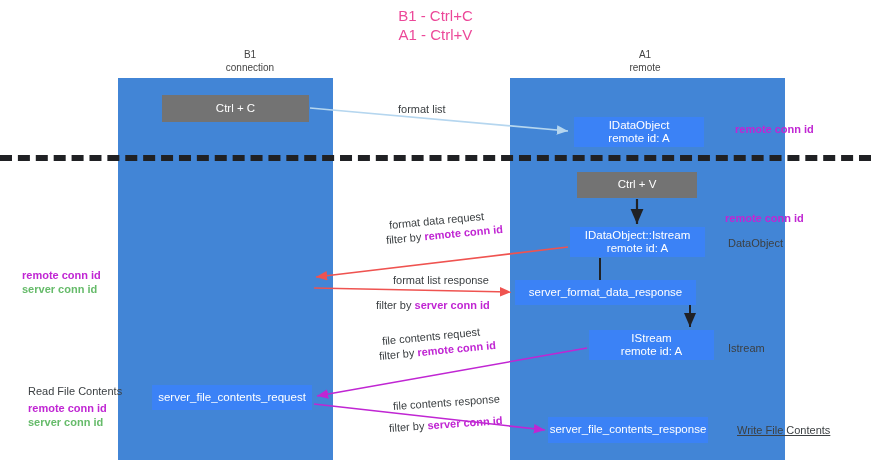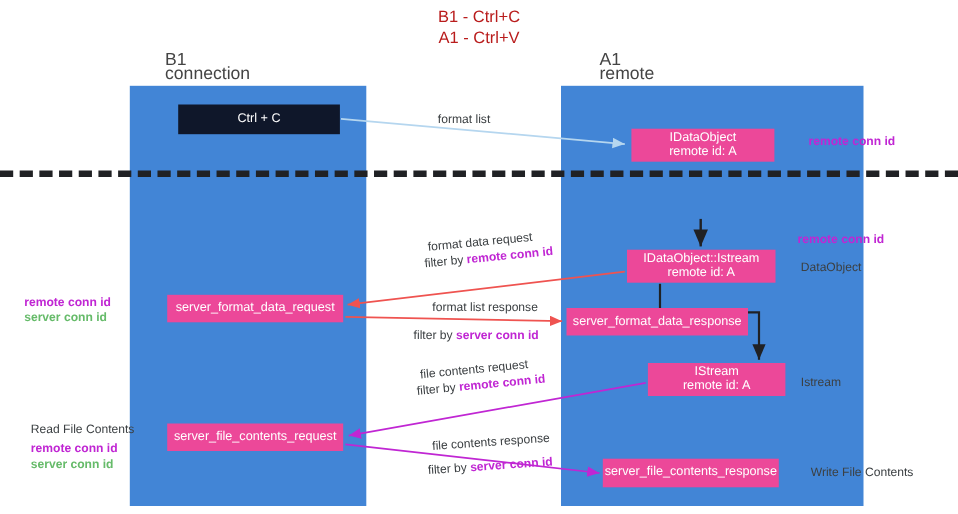--- a/index.html
+++ b/index.html
@@ -12,27 +12,27 @@
     color:#3c4043;
   }
   #stage{position:absolute;inset:0;}
   .abs{position:absolute;}
 
   
   #title{
     left:0;top:6px;width:871px;
     text-align:center;
     font-size:15px;line-height:19px;
-    color:#b91c1c;
+    color:#ec4899;
     white-space:pre-line;
   }
 
   
   .col-head{
-    font-size:16px;line-height:13px;
+    text-align:center;font-size:10px;line-height:13px;
     color:#444;white-space:pre-line;
   }
   #head-b1{left:150px;top:48px;width:200px;}
   #head-a1{left:545px;top:48px;width:200px;}
 
   
   .lane{background:#4285d6;}
   #lane-b1{left:118px;top:78px;width:215px;height:382px;}
   #lane-a1{left:510px;top:78px;width:275px;height:382px;}
 
@@ -46,29 +46,29 @@
   .node{
     box-sizing:border-box;
     display:flex;flex-direction:column;
     align-items:center;justify-content:center;
     color:#ffffff;
     font-size:11.5px;line-height:13.5px;
     text-align:center;
     padding:2px 4px;
     white-space:pre-line;
   }
-  .green{background:#0f172a;}
-  .orange{background:#ec4899;}
+  .green{background:#737373;}
+  .orange{background:#3b82f6;}
 
   #n-ctrlc{left:162px;top:95px;width:147px;height:27px;}
   #n-dataobj{left:574px;top:117px;width:130px;height:30px;}
   #n-ctrlv{left:577px;top:172px;width:120px;height:26px;}
   #n-getdata{left:570px;top:227px;width:135px;height:30px;}
   #n-sfdreq{left:152px;top:268px;width:160px;height:25px;}
-  #n-sfdres{left:515px;top:280px;width:165px;height:25px;}
+  #n-sfdres{left:515px;top:280px;width:181px;height:25px;}
   #n-istream{left:589px;top:330px;width:125px;height:30px;}
   #n-sfcreq{left:152px;top:385px;width:160px;height:25px;}
   #n-sfcres{left:548px;top:417px;width:160px;height:26px;}
 
   
   .edge-label{
     font-size:11px;line-height:14px;color:#3c4043;
     white-space:nowrap;
   }
   .edge-label .hl-remote{color:#c026d3;font-weight:bold;}
@@ -87,21 +87,21 @@
   
   .annot{font-size:11px;line-height:14px;}
   .annot .purple{color:#c026d3;font-weight:bold;display:block;}
   .annot .green-t{color:#66bb6a;font-weight:bold;display:block;}
   .annot .plain{color:#3c4043;display:block;text-align:right;}
 
   #a-remote-top{left:735px;top:122px;}
   #a-remote-mid{left:725px;top:211px;}
   #a-dataobject{left:728px;top:236px;}
   #a-istream{left:728px;top:341px;}
-  #a-write{left:737px;top:423px;}
+  #a-write{left:737px;top:423px;text-decoration:underline;}
   #a-left-conn{left:22px;top:268px;}
   #a-read{left:28px;top:384px;}
   #a-left-conn2{left:28px;top:401px;}
 
   svg#edges{position:absolute;left:0;top:0;width:871px;height:467px;overflow:visible;pointer-events:none;}
 </style>
 </head>
 <body>
 
 <div id="stage">
@@ -148,23 +148,23 @@
     <line x1="587" y1="348" x2="317" y2="396" stroke="#c026d3" stroke-width="1.6" marker-end="url(#ar-mag)"></line>
 
     <line x1="314" y1="404" x2="545" y2="430" stroke="#c026d3" stroke-width="1.6" marker-end="url(#ar-mag)"></line>
   </svg>
 
   <div class="abs" id="divider"></div>
 
   <div class="abs node green" id="n-ctrlc">Ctrl + C</div>
   <div class="abs node orange" id="n-dataobj">IDataObject
 remote id: A</div>
+  <div class="abs node green" id="n-ctrlv">Ctrl + V</div>
   <div class="abs node orange" id="n-getdata">IDataObject::Istream
 remote id: A</div>
-  <div class="abs node orange" id="n-sfdreq">server_format_data_request</div>
   <div class="abs node orange" id="n-sfdres">server_format_data_response</div>
   <div class="abs node orange" id="n-istream">IStream
 remote id: A</div>
   <div class="abs node orange" id="n-sfcres">server_file_contents_response</div>
   <div class="abs node orange" id="n-sfcreq">server_file_contents_request</div>
 
   <div class="abs edge-label" id="l-formatlist">format list</div>
 
   <div class="abs edge-label" id="l-fdr1">format data request</div>
   <div class="abs edge-label" id="l-fdr2"><span>filter by </span><span class="hl-remote">remote conn id</span></div>

